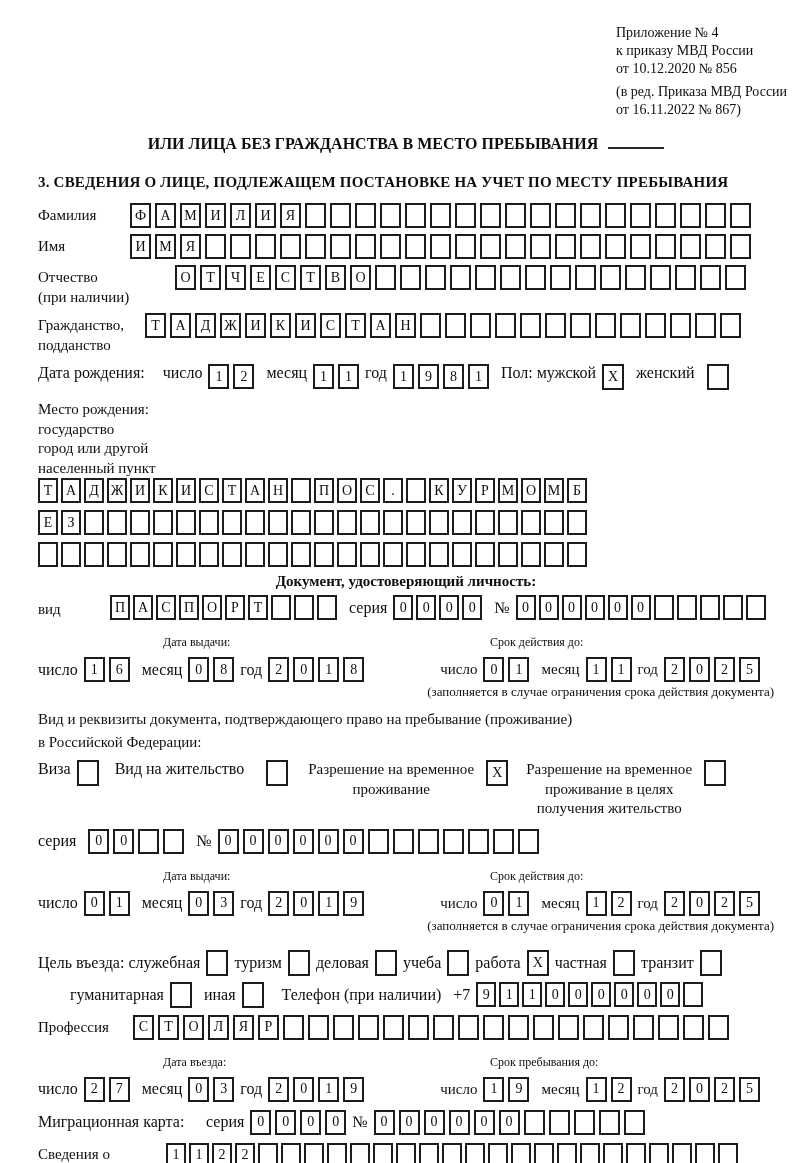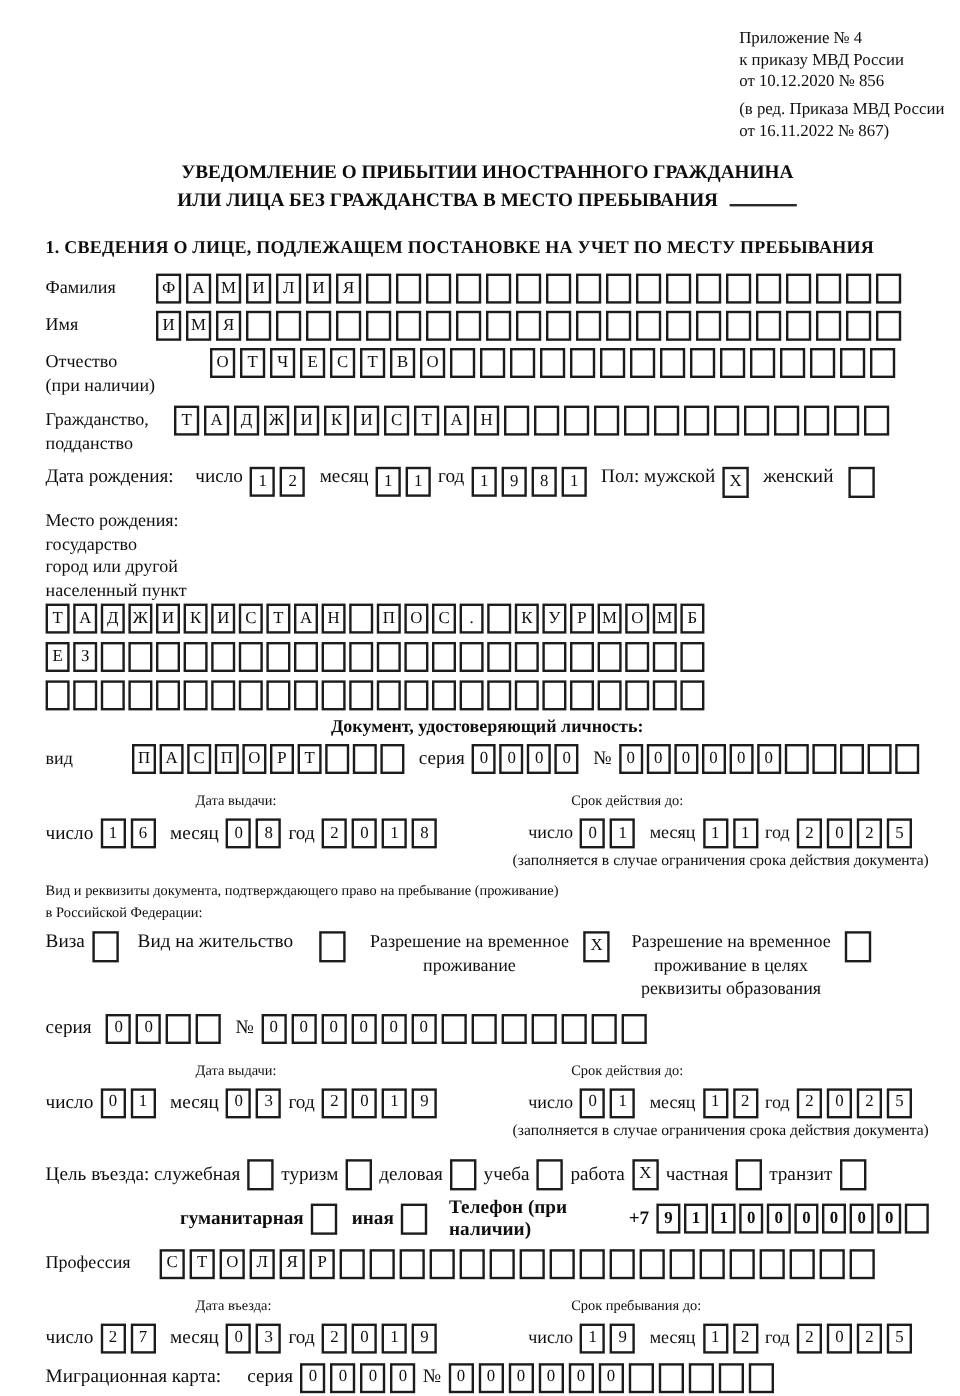--- a/index.html
+++ b/index.html
@@ -31,26 +31,26 @@
   .stack{display:flex;flex-direction:column;gap:7px;}
 
   .ig{display:flex;align-items:center;}
   .ig .t{font-size:15px;white-space:nowrap;}
   .ms{margin-left:6px;} .mm{margin-left:12px;} .ml{margin-left:18px;}
 
   .center-head{margin-top:6px;text-align:center;font-weight:bold;font-size:15px;}
 
   .dh{position:relative;height:19px;margin-top:15px;font-size:12px;}
   .dh .left{position:absolute;left:125px;}
-  .dh .right{position:absolute;left:438px;}
+  .dh .right{position:absolute;left:452px;}
   .daterow{display:flex;align-items:center;margin-top:3px;}
   .daterow .rgt{margin-left:auto;margin-right:14px;}
   .note{margin-top:2px;text-align:right;font-size:13px;}
 
-  .plain{margin-top:8px;font-size:12px;line-height:1.5;}
+  .plain{margin-top:8px;font-size:15px;line-height:1.5;}
 
   .opts{display:flex;align-items:flex-start;margin-top:7px;}
   .optblk{text-align:center;font-size:15px;line-height:1.3;}
 
   .reps{display:flex;margin-top:8px;}
   .reps .lblcol{width:128px;flex:none;font-size:15px;line-height:1.5;}
 </style>
 </head>
 <body>
 
@@ -59,25 +59,24 @@
   <div class="hdr">
     <div>Приложение № 4</div>
     <div>к приказу МВД России</div>
     <div>от 10.12.2020 № 856</div>
     <div class="gap">(в ред. Приказа МВД России</div>
     <div>от 16.11.2022 № 867)</div>
   </div>
 
 
   <div class="title">
-    <div>УВЕДОМЛЕНИЕ О ПРИБЫТИИ ИНОСТРАННОГО ГРАЖДАНИНА</div>
     <div><span>ИЛИ ЛИЦА БЕЗ ГРАЖДАНСТВА В МЕСТО ПРЕБЫВАНИЯ</span><span class="title-underline"></span></div>
   </div>
 
-  <div class="sec">1. СВЕДЕНИЯ О ЛИЦЕ, ПОДЛЕЖАЩЕМ ПОСТАНОВКЕ НА УЧЕТ ПО МЕСТУ ПРЕБЫВАНИЯ</div>
+  <div class="sec">3. СВЕДЕНИЯ О ЛИЦЕ, ПОДЛЕЖАЩЕМ ПОСТАНОВКЕ НА УЧЕТ ПО МЕСТУ ПРЕБЫВАНИЯ</div>
 
   <div class="row" style="margin-top:12px;">
     <div class="lbl w92">Фамилия</div>
     <div class="cells">
         <span class="cell">Ф</span>
         <span class="cell">А</span>
         <span class="cell">М</span>
         <span class="cell">И</span>
         <span class="cell">Л</span>
         <span class="cell">И</span>
@@ -407,21 +406,21 @@
     <span class="ig t" style="margin-left:16px;">Вид на жительство</span>
     <span class="cb" style="margin-left:22px;"></span>
     <span class="optblk" style="margin-left:20px;">
       <div>Разрешение на временное</div>
       <div>проживание</div>
     </span>
     <span class="cb" style="margin-left:12px;">X</span>
     <span class="optblk" style="margin-left:18px;">
       <div>Разрешение на временное</div>
       <div>проживание в целях</div>
-      <div>реквизиты образования</div>
+      <div>получения жительство</div>
     </span>
     <span class="cb" style="margin-left:12px;"></span>
   </div>
 
   <div class="row" style="margin-top:10px;align-items:center;">
     <span class="ig t">серия</span>
     <span class="cells mm">
         <span class="cell">0</span>
         <span class="cell">0</span>
         <span class="cell"></span>
@@ -499,21 +498,21 @@
     <span class="ig t ms">учеба</span>
     <span class="cb ms"></span>
     <span class="ig t ms">работа</span>
     <span class="cb ms">X</span>
     <span class="ig t ms">частная</span>
     <span class="cb ms"></span>
     <span class="ig t ms">транзит</span>
     <span class="cb ms"></span>
   </div>
 
-  <div class="row" style="margin-top:6px;align-items:center;margin-left:112px;font-weight:bold;">
+  <div class="row" style="margin-top:6px;align-items:center;margin-left:32px;">
     <span class="ig t">гуманитарная</span>
     <span class="cb ms"></span>
     <span class="ig t mm">иная</span>
     <span class="cb ms"></span>
     <span class="ig t ml">Телефон (при наличии)</span>
     <span class="ig t mm">+7</span>
     <span class="cells compact ms">
         <span class="cell">9</span>
         <span class="cell">1</span>
         <span class="cell">1</span>

